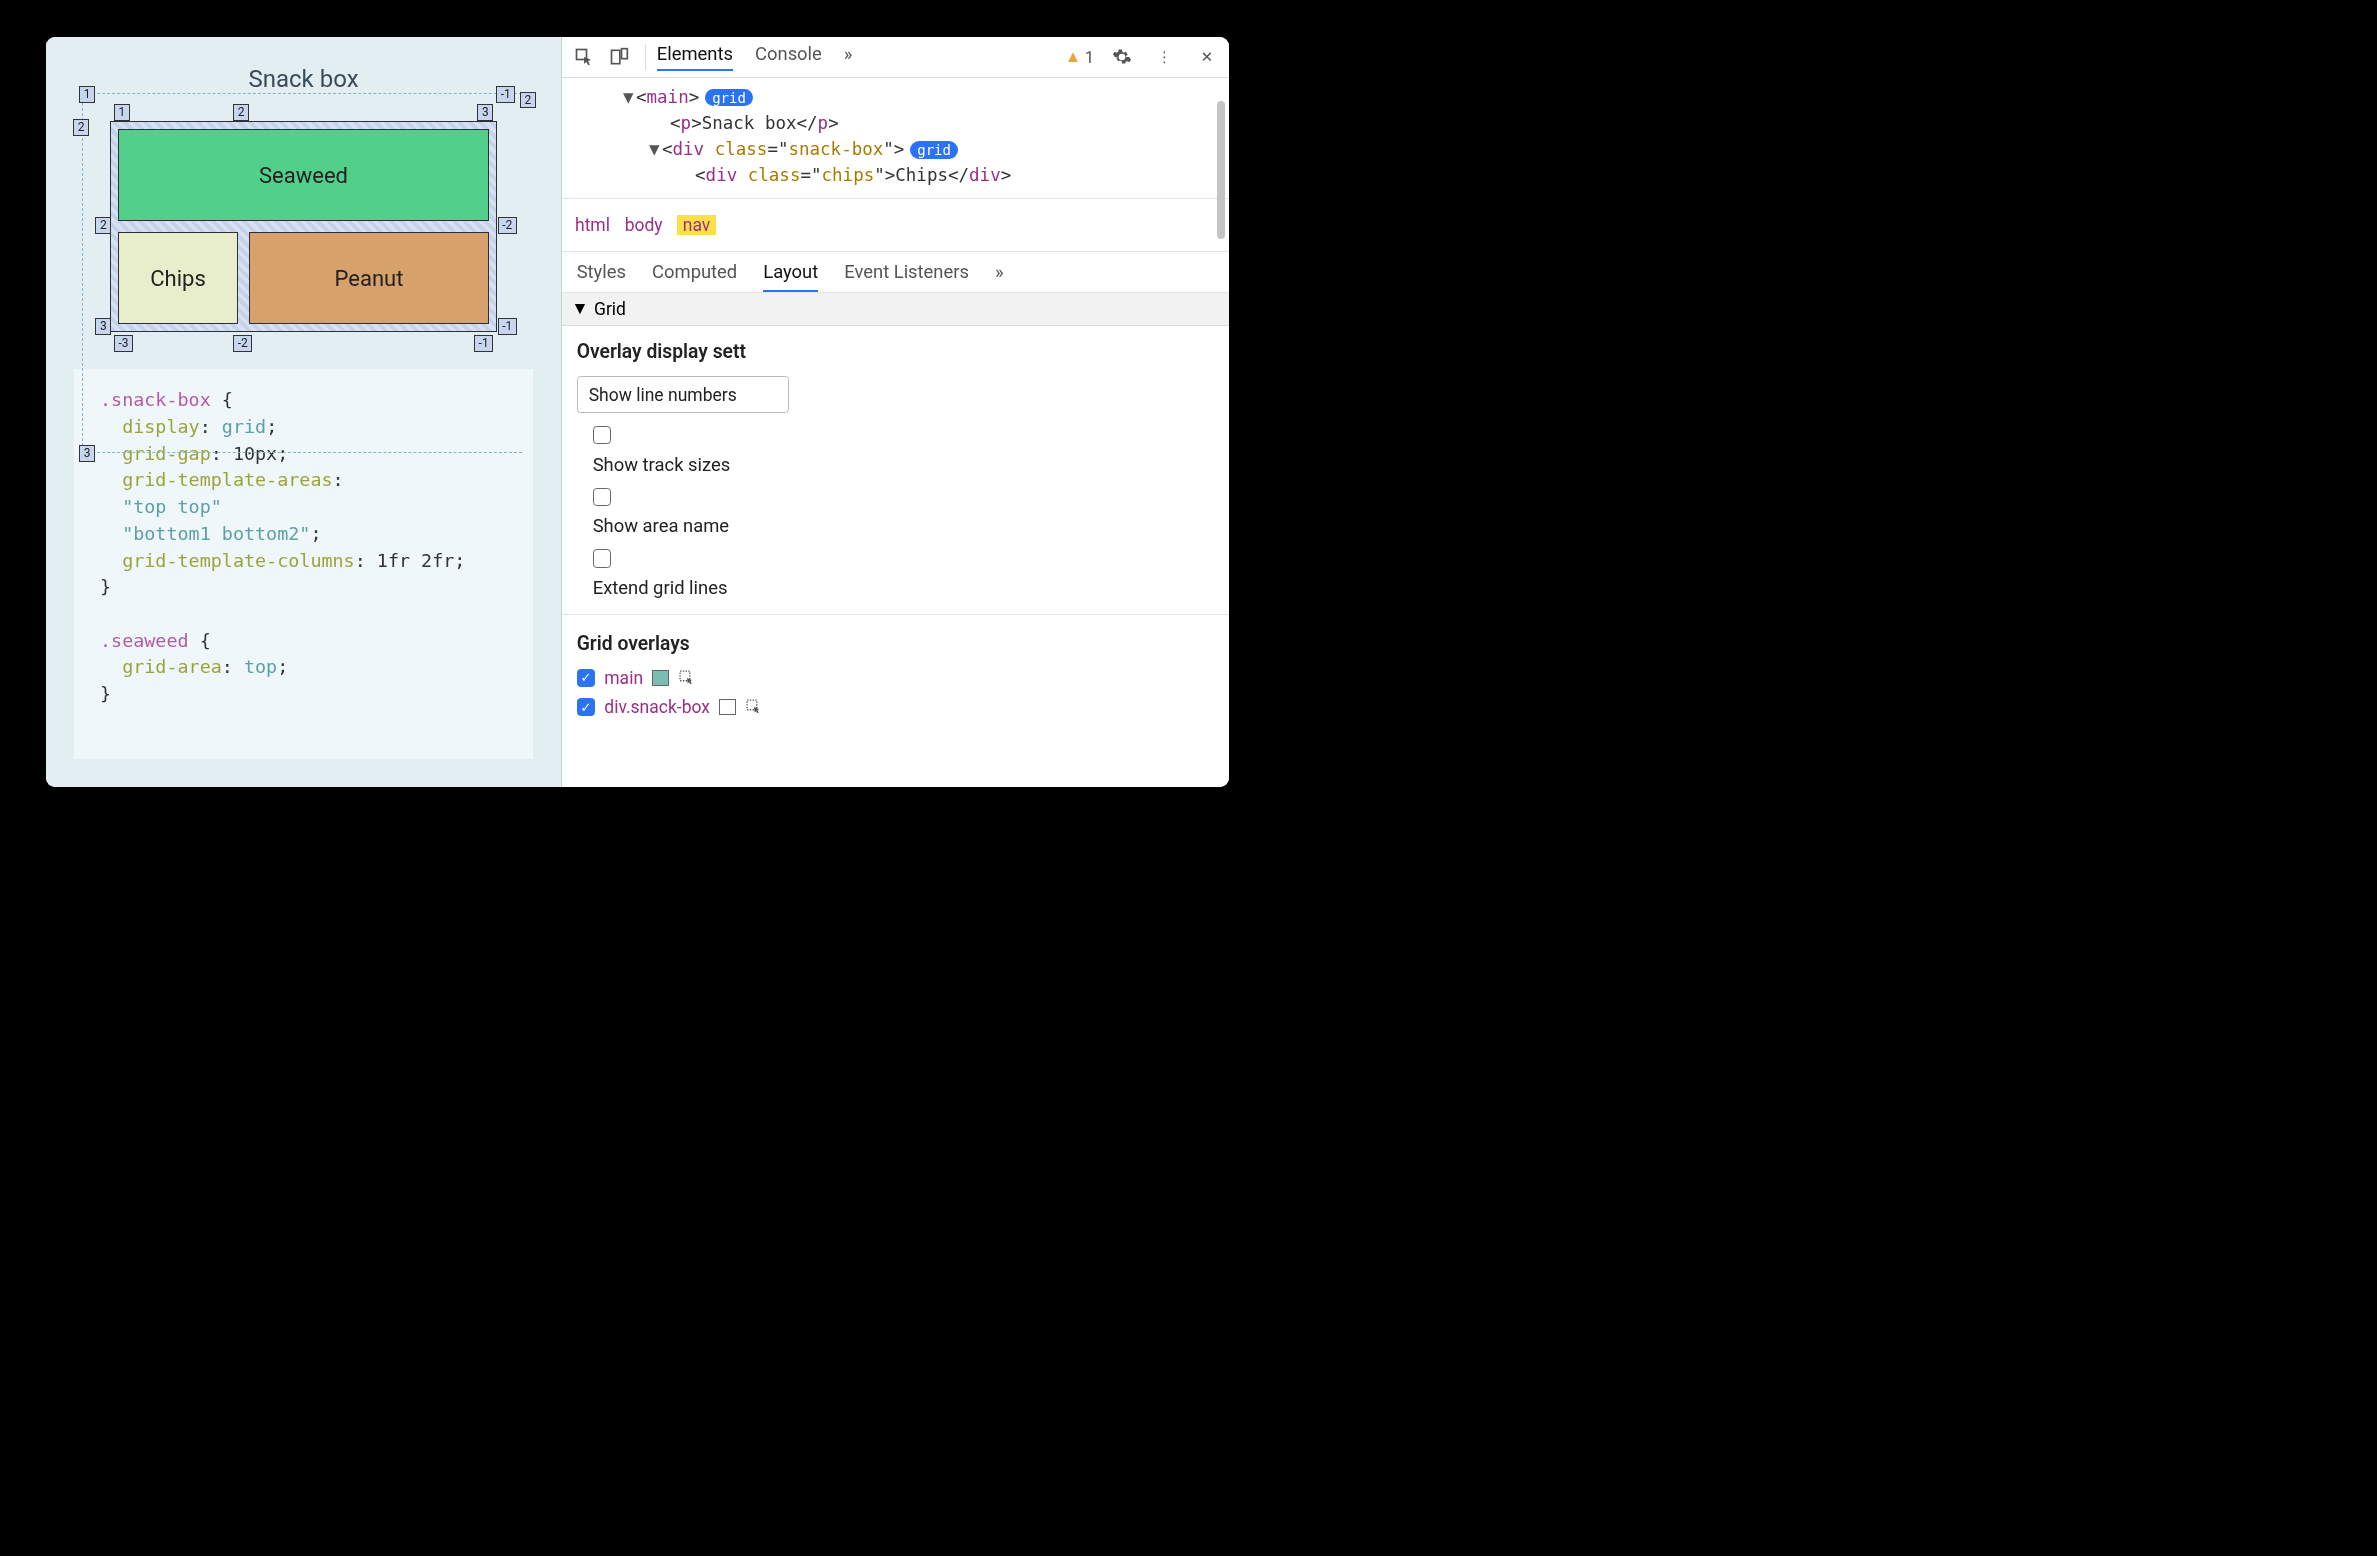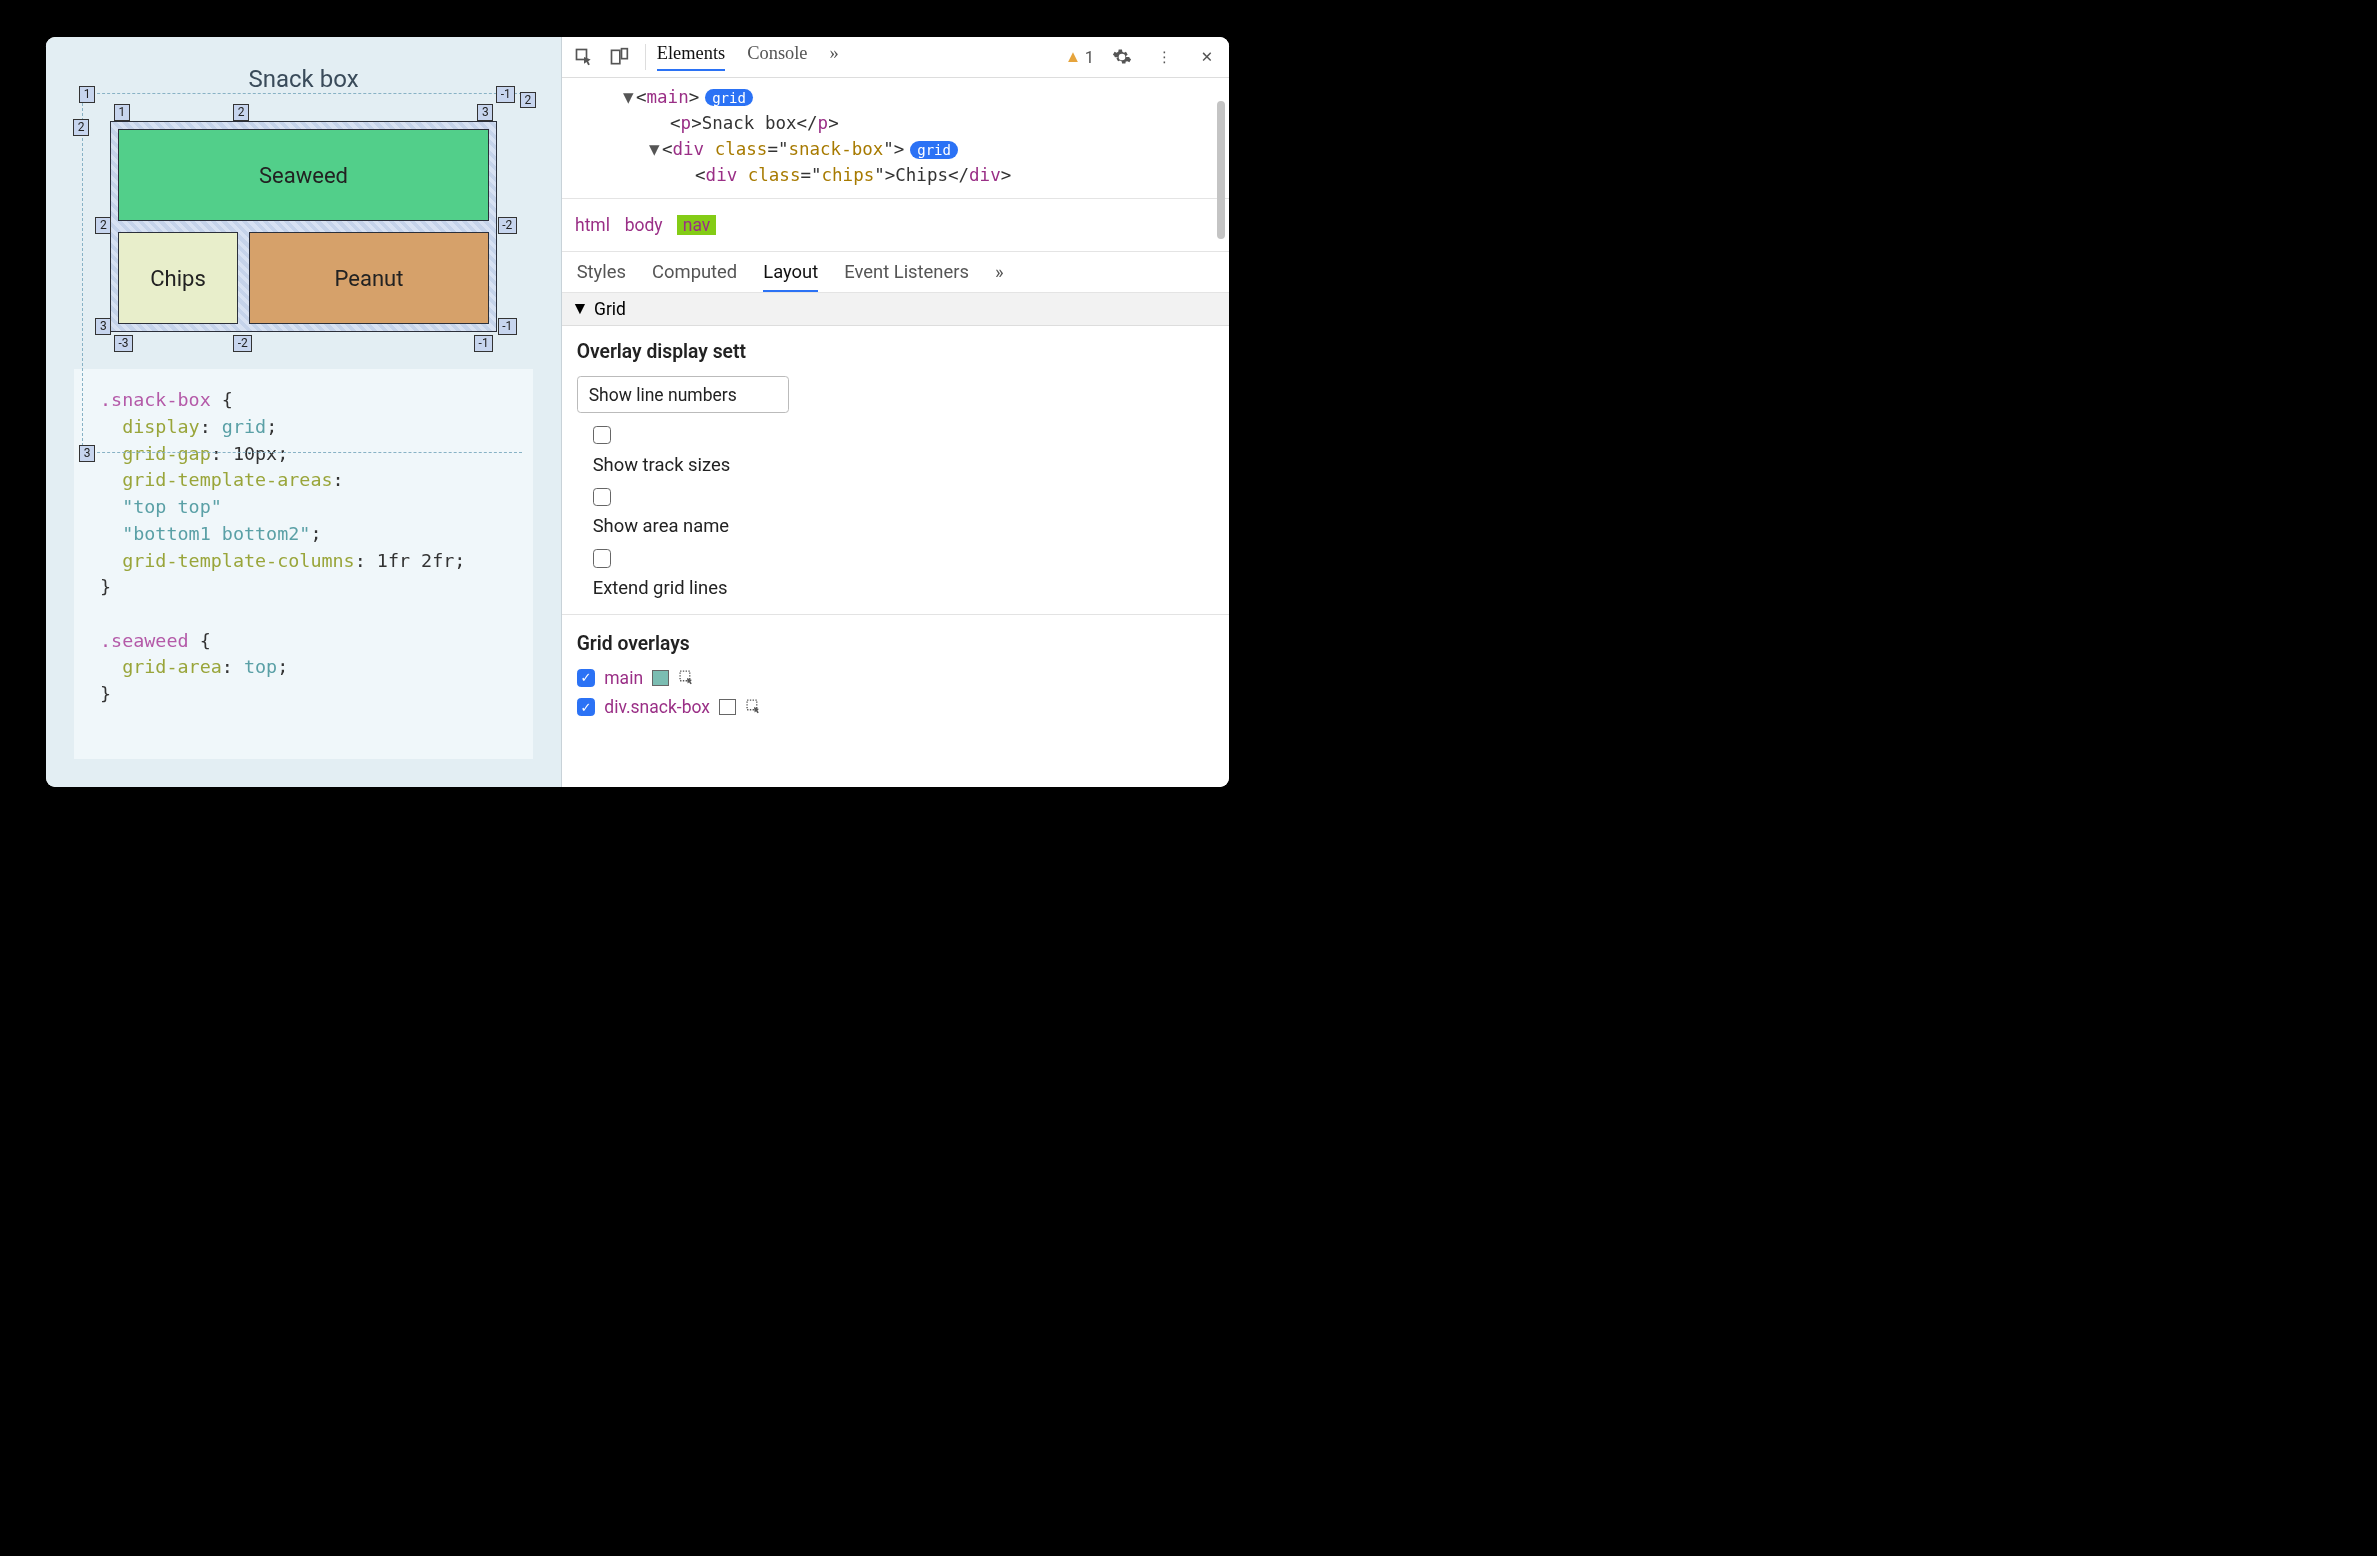--- a/index.html
+++ b/index.html
@@ -102,21 +102,21 @@
   border-bottom: 0.9px solid #ddd;
   padding: 0 7.4px;
   gap: 5.5px;
 }
 .tool-icon {
   width: 29.5px; height: 29.5px;
   display:flex;align-items:center;justify-content:center;
   color:#555;
 }
 .vsep { width:0.9px; height:26px; background:#ddd; margin:0 5.5px;}
-.tabs { display:flex; gap:22px; font-size:18.4px; color:#555;font-family:Liberation Serif, serif; }
+.tabs { display:flex; gap:22px; font-size:18.4px; color:#555; }
 .tabs .tab.active { color:#111; border-bottom: 2.8px solid #2b72f5; padding-bottom:5.5px;}
 .tabs .tab { padding-bottom:5.5px; cursor:pointer;}
 .toolbar-right { margin-left:auto; display:flex; align-items:center; gap:13px; color:#555;}
 .warn-badge { display:flex; align-items:center; gap:3.7px; font-size:16.6px;}
 .warn-tri { color:#e6a43c; }
 .dom {
   font-family: ui-monospace,Menlo,Consolas,monospace;
   font-size: 17.5px;
   padding: 5.5px 11px;
   line-height: 1.5;
@@ -133,21 +133,21 @@
 }
 .dom .indent1{ padding-left:26px;}
 .dom .indent2{ padding-left:52px;}
 .dom .indent3{ padding-left:77px;}
 .dom .caret{ display:inline-block; width:13px; color:#555;}
 .crumbs {
   display:flex; gap:14.7px; padding:16px 13px;
   border-top:0.9px solid #e4e4e4;
   font-size:17.5px; color:#9a2f86;
 }
-.crumbs span.sel-nav { background:#84cc16; padding:0 5.5px;}
+.crumbs span.sel-nav { background:#fde047; padding:0 5.5px;}
 .subtabs {
   display:flex; gap:26px; padding:9.2px 14.7px 0;
   font-size:18.4px; color:#555;
   border-top:0.9px solid #e4e4e4;
   border-bottom:0.9px solid #e4e4e4;
 }
 .subtabs .stab { padding-bottom:7.4px; cursor:pointer;}
 .subtabs .stab.active { color:#111; border-bottom:2.8px solid #2b72f5;}
 .section-head {
   background:#f2f2f2;

